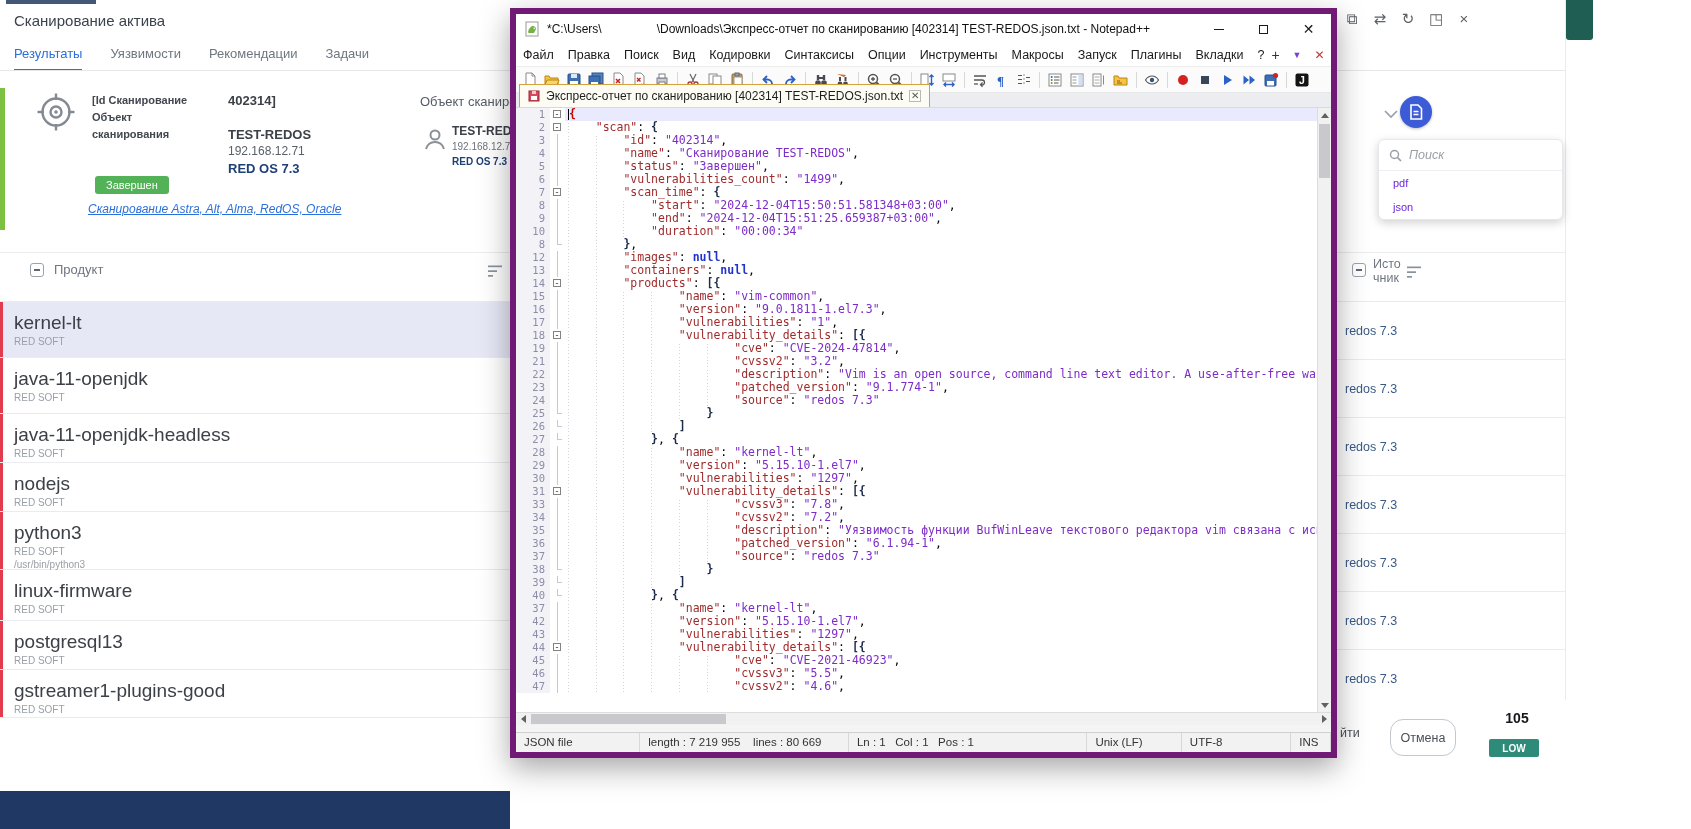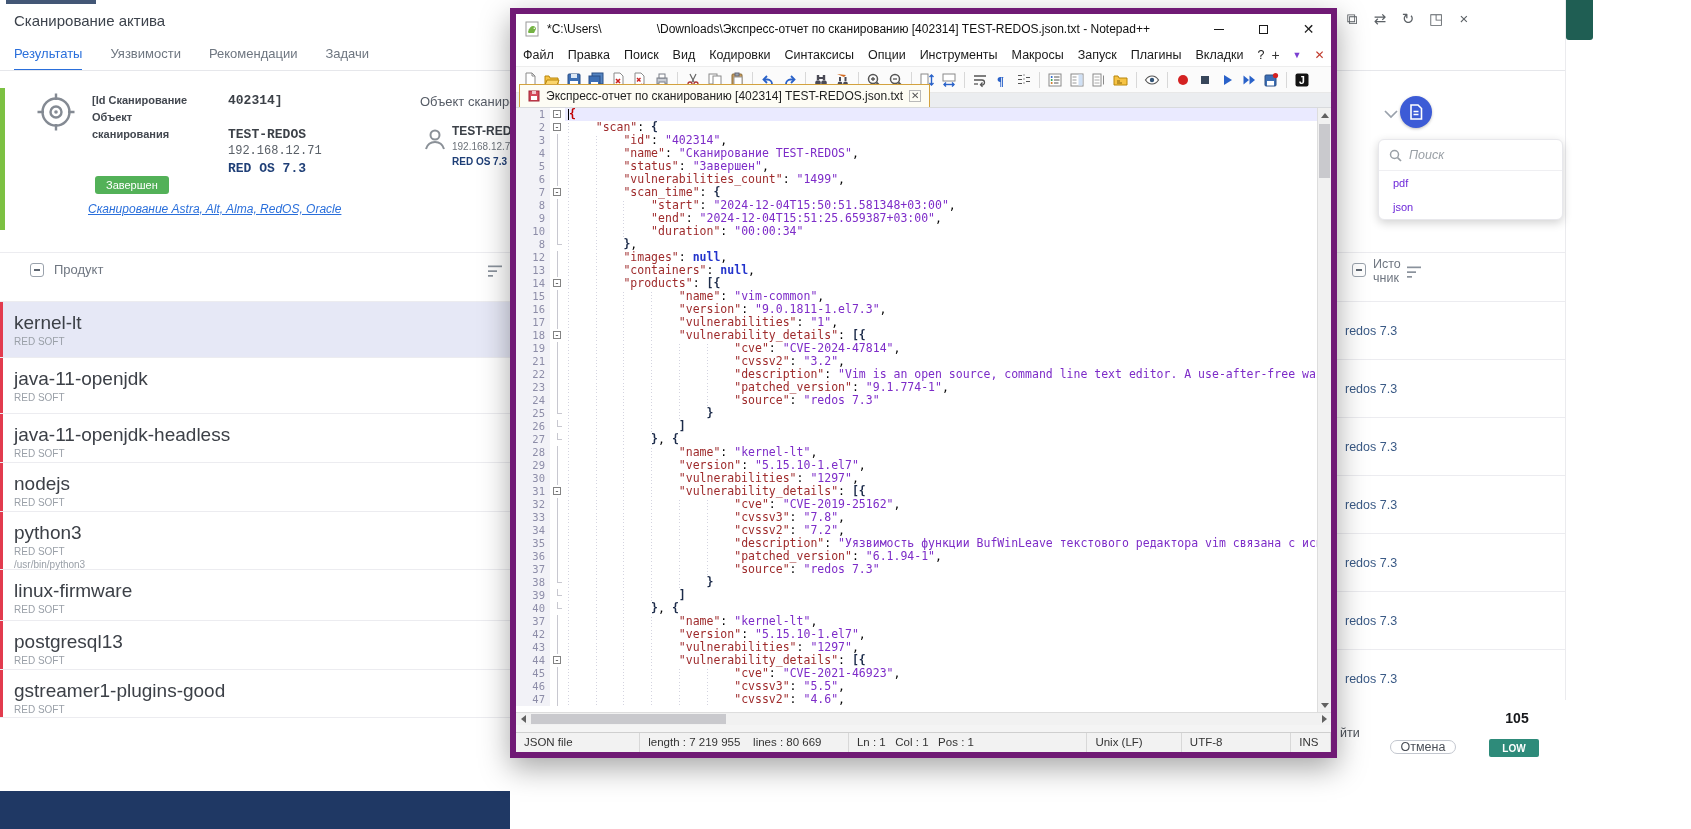--- a/index.html
+++ b/index.html
@@ -12,21 +12,21 @@
   .smudge { left:6px; top:0; width:90px; height:4px; background:#223a5e; opacity:.85; }
   .page-title { left:14px; top:12px; font-size:15px; font-weight: 500; color:#3d434c; }
   .atabs { left:14px; top:46px; display:flex; gap:28px; }
   .atab { font-size:13px; color:#6e7680; padding-bottom:8px; cursor:default; }
   .atab.active { color:#2a6fdb; border-bottom:2px solid #2a6fdb; }
   .hdiv { left:0; top:70px; width:1565px; height:1px; background:#e6e7eb; }
 
   .green-stripe { left:0; top:88px; width:5px; height:142px; background:#7cc142; }
   .target-icon { left:36px; top:92px; }
   .card-labels { left:92px; top:92px; width:96px; font-size:11px; font-weight:600; color:#42474f; line-height:17px; }
-  .card-values { left:228px; top:92px; font-size:13px; line-height:17px; color:#3c4148; display:flex; flex-direction:column;font-family:Liberation Mono, monospace; }
+  .card-values { left:228px; top:92px; font-size:13px; line-height:17px; color:#3c4148; display:flex; flex-direction:column; }
   .v-id { font-weight:700; }
   .v-name { font-weight:700; margin-top:17px; }
   .v-ip { font-size:12px; color:#5a6068; }
   .v-os { font-weight:700; color:#1f3f77; }
   .badge { left:95px; top:176px; background:#53b158; color:#fff; font-size:11px; padding:3px 11px; border-radius:3px; }
   .scan-link { left:88px; top:202px; font-size:12px; font-style:italic; color:#2a6fdb; text-decoration:underline; }
 
   .obj-col-header { left:420px; top:94px; font-size:13px; color:#565c66; width:150px; white-space:nowrap; }
   .person-icon { left:422px; top:126px; }
   .host-block { left:452px; top:124px; line-height:15px; white-space:nowrap; }
@@ -51,22 +51,22 @@
   .src-head { left:1337px; top:252px; width:228px; height:50px; border-top:1px solid #ececf0; border-bottom:1px solid #ececf0; background:#fff; }
   .src-head .cb { position:absolute; left:15px; top:10px; }
   .src-head-label { position:absolute; left:36px; top:4px; font-size:12.5px; color:#6f7681; line-height:14px; }
   .sort-icon { position:absolute; left:70px; top:13px; }
   .src-rows { left:1337px; top:302px; width:228px; }
   .srow { height:58px; border-bottom:1px solid #ececf0; display:flex; align-items:center; padding-left:8px;
           font-size:12.5px; color:#3a5a86; background:#fff; }
 
   .right-footer { left:1337px; top:700px; width:354px; height:129px; background:#fff; }
   .btn-fragment { position:absolute; left:3px; top:26px; font-size:12.5px; color:#4a4f57; }
-  .cancel-btn { position:absolute; left:53px; top:19px; width:66px; height:14px; border:1px solid #c3c7cf; border-radius:13px;
-                background:#fff; font-size:12.5px; color:#4a4f57; display:flex; align-items:center; justify-content:center;margin-top:21px; }
+  .cancel-btn { position:absolute; left:53px; top:19px; width:66px; height:37px; border:1px solid #c3c7cf; border-radius:13px;
+                background:#fff; font-size:12.5px; color:#4a4f57; display:flex; align-items:center; justify-content:center; }
   .stat-val { position:absolute; left:155px; top:10px; width:50px; text-align:center; font-size:14px; font-weight:700; color:#15171a; }
   .stat-low { position:absolute; left:152px; top:39px; width:50px; height:18px; background:#2e8b7a; border-radius:2px;
               color:#fff; font-size:10px; font-weight:700; display:flex; align-items:center; justify-content:center; }
   .navy-footer { left:0; top:791px; width:510px; height:38px; background:#1f3864; }
   .teal-frag { left:1566px; top:0; width:27px; height:40px; background:#1f5e53; border-radius:0 0 3px 3px; }
   .right-edge { left:1565px; top:0; width:1px; height:700px; background:#ebebee; }
 
   .overlay-icons { left:1343px; top:9px; display:flex; gap:10px; }
   .ovicon { width:18px; height:20px; font-size:15px; color:#5c6166; text-align:center; line-height:20px; }
 
@@ -790,27 +790,20 @@
           <span class="code"><span class="ind">    </span><span class="ind">    </span><span class="ind">    </span><span class="ind">    </span><span class="jk">"vulnerabilities"</span>: <span class="jv">"1297"</span>,</span>
         </div>
         <div class="cl">
           <span class="ln">31</span>
           <span class="fold">
             <span class="fbox">-</span>
           </span>
           <span class="code"><span class="ind">    </span><span class="ind">    </span><span class="ind">    </span><span class="ind">    </span><span class="jk">"vulnerability_details"</span>: <span class="jb">[</span><span class="jb">{</span></span>
         </div>
         <div class="cl">
-          <span class="ln">32</span>
-          <span class="fold">
-            <span class="fline"></span>
-          </span>
-          <span class="code"><span class="ind">    </span><span class="ind">    </span><span class="ind">    </span><span class="ind">    </span><span class="ind">    </span><span class="ind">    </span><span class="jk">"cve"</span>: <span class="jv">"CVE-2019-25162"</span>,</span>
-        </div>
-        <div class="cl">
           <span class="ln">33</span>
           <span class="fold">
             <span class="fline"></span>
           </span>
           <span class="code"><span class="ind">    </span><span class="ind">    </span><span class="ind">    </span><span class="ind">    </span><span class="ind">    </span><span class="ind">    </span><span class="jk">"cvssv3"</span>: <span class="jv">"7.8"</span>,</span>
         </div>
         <div class="cl">
           <span class="ln">34</span>
           <span class="fold">
             <span class="fline"></span>

